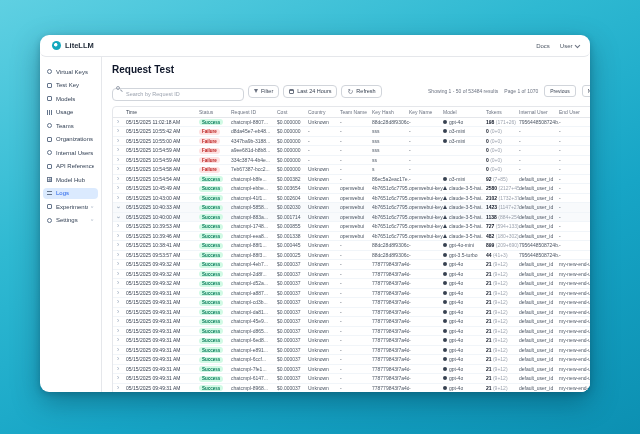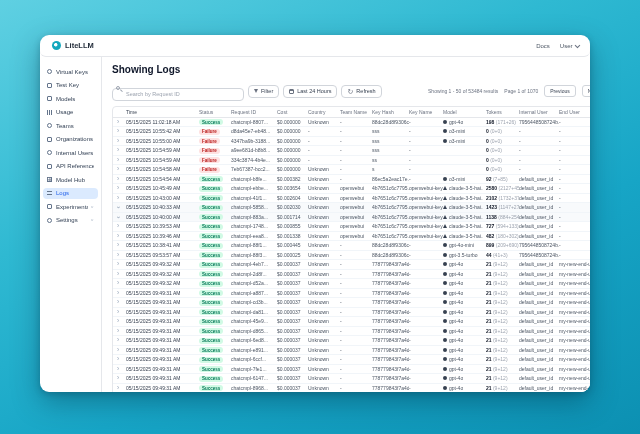--- a/index.html
+++ b/index.html
@@ -165,21 +165,21 @@
           <span class="sb-lbl">Experimental</span>
           <span class="sb-chev">›</span>
         </div>
         <div class="sb-item">
           <span class="ico sh-ring"></span>
           <span class="sb-lbl">Settings</span>
           <span class="sb-chev">›</span>
         </div>
       </nav>
     <main class="main">
-      <h1>Showing Logs</h1>
+      <h1>Request Test</h1>
       <div class="toolbar">
         <div class="search">
           <span class="search-ico"></span>
           <input placeholder="Search by Request ID" style="">
         </div>
         <button class="tbtn">
           <span class="funnel"></span>
           <span>Filter</span>
         </button>
         <button class="tbtn">

